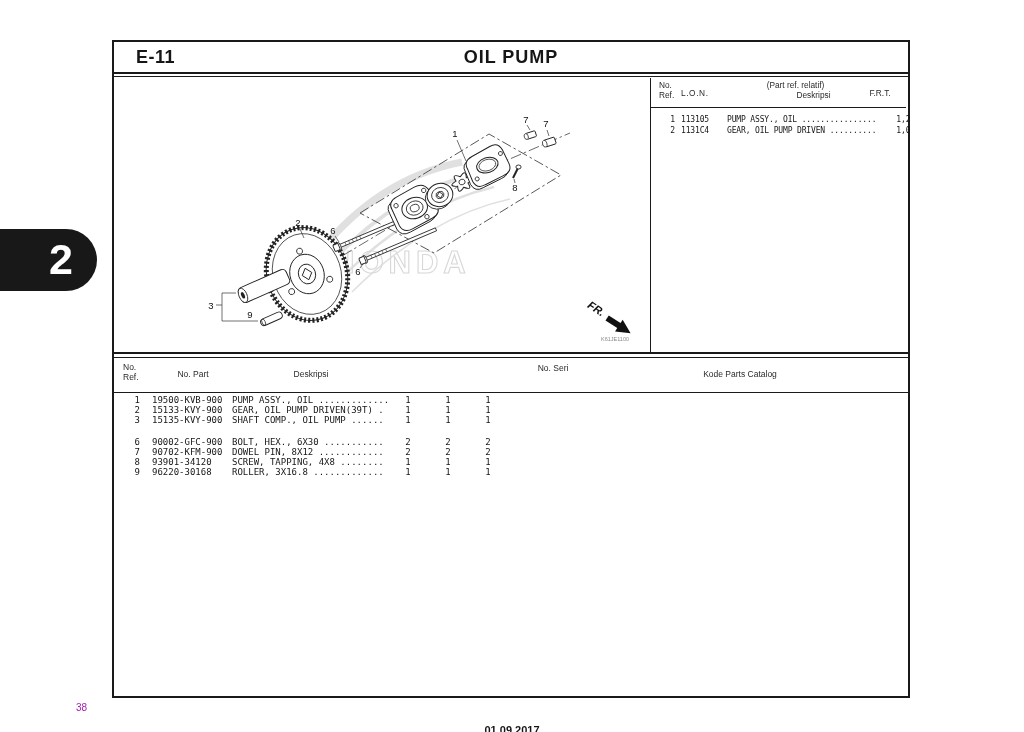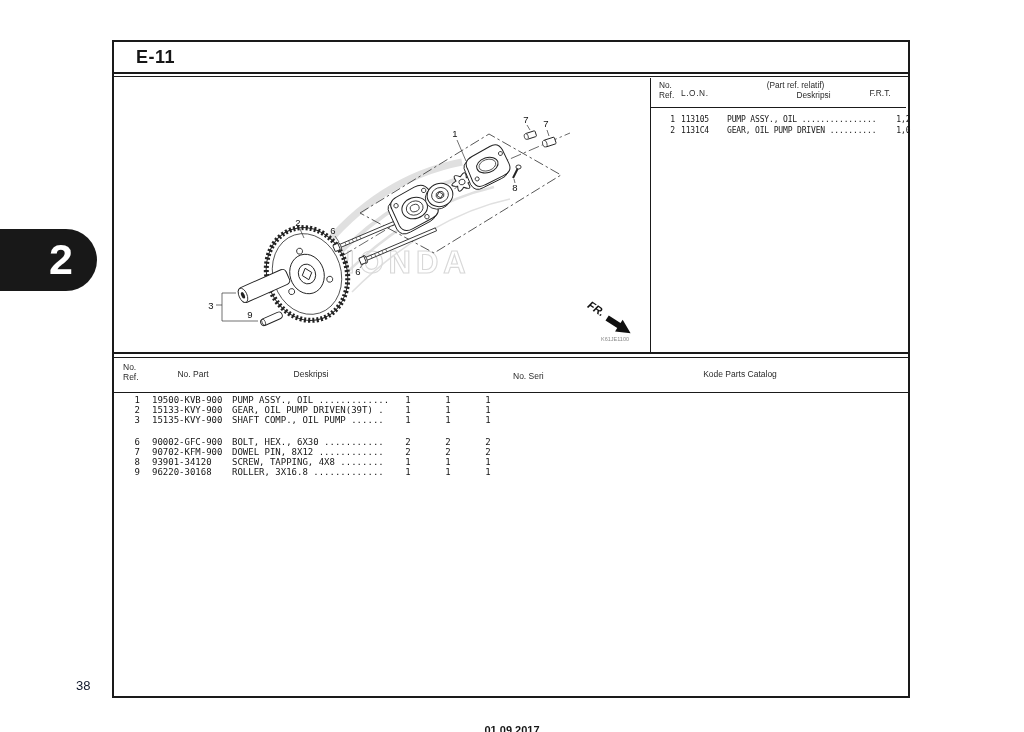--- a/index.html
+++ b/index.html
@@ -43,50 +43,51 @@
 
   
   .pt-head{position:absolute;left:0;top:317px;width:100%;height:33px;border-bottom:1.5px solid #1a1a1a;font-size:8.5px;color:#2a2a2a;}
   .pt-head .noref{position:absolute;left:9px;top:4px;line-height:9.5px;}
   .pt-head .nopart{position:absolute;left:38px;width:82px;top:10px;text-align:center;}
   .pt-head .desk{position:absolute;left:120px;width:154px;top:10px;text-align:center;}
   .jumlah{position:absolute;left:258px;width:158px;top:1px;text-align:center;}
   .jumlah .jl{font-size:8px;}
   .jumlah .model{font-size:6.2px;letter-spacing:-.2px;}
   .jumlah .vrow{margin-left:16px;width:126px;display:grid;grid-template-columns:42px 42px 42px;font-size:5.2px;letter-spacing:-.2px;white-space:nowrap;}
-  .pt-head .seri{position:absolute;left:399px;width:80px;top:12px;}
+  .pt-head .seri{position:absolute;left:399px;width:80px;top:4px;text-align:center;}
   .pt-head .kode{position:absolute;left:546px;width:160px;top:10px;text-align:center;}
 
   .pt-rows{position:absolute;left:0;top:353px;width:100%;font-family:"DejaVu Sans Mono",monospace;font-size:9px;line-height:10.2px;color:#161616;}
   .pt-row{display:grid;grid-template-columns:26px 12px 80px 156px 40px 40px 40px;white-space:nowrap;}
   .pt-row.gap{margin-top:11px;}
   .pt-row .ref{text-align:right;}
   .pt-row .q{text-align:center;}
 
   
   .side-tab{
     position:absolute;left:0;top:229px;width:97px;height:62px;
     background:#181818;border-radius:0 31px 31px 0;
     color:#fff;font-weight:bold;font-size:43px;line-height:60px;
     text-align:right;padding-right:24px;box-sizing:border-box;
   }
-  .page-number{position:absolute;left:76px;top:678px;font-size:13px;color:#0f172a;}
+  .page-number{position:absolute;left:76px;top:702px;font-size:10px;color:#a21caf;}
   .print-date{position:absolute;left:0;top:724px;width:1024px;text-align:center;font-size:11px;font-weight:bold;color:#161616;}
 
   svg text.callout{font-family:"Liberation Sans",sans-serif;font-size:9.5px;fill:#111;}
 </style>
 </head>
 <body>
 
 <div class="side-tab"><span>2</span></div>
 
 <div class="page">
 
   <div class="hdr">
     <span class="hdr-code">E-11</span>
+    <span class="hdr-title">OIL PUMP</span>
   </div>
   <div class="hairline"></div>
 
   <div class="diagram">
     <svg width="536" height="274" viewBox="0 0 536 274">
 
       <g stroke="#e0e0e0" fill="none">
         <path d="M205,175 C250,118 302,93 348,84" stroke-width="7"></path>
         <path d="M212,190 C262,133 317,106 362,96" stroke-width="4"></path>
         <path d="M224,204 C274,150 332,120 380,109" stroke-width="2.5"></path>

